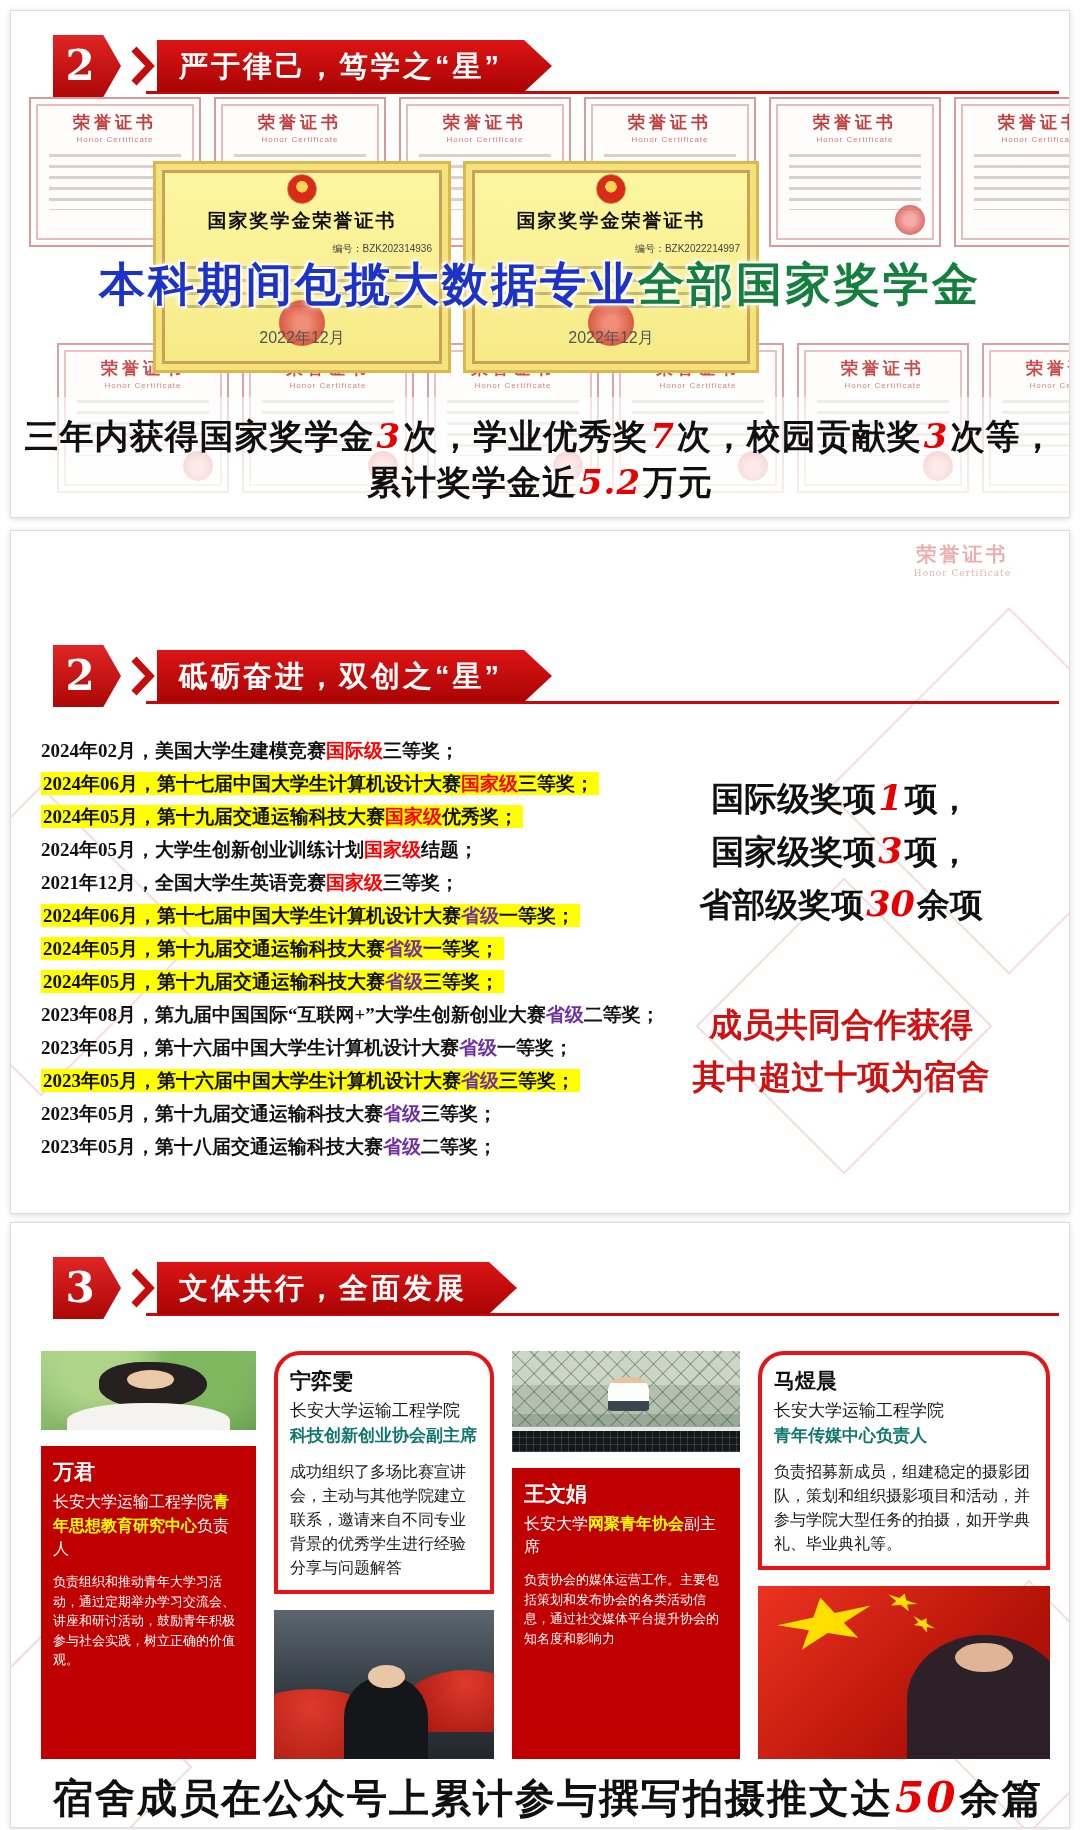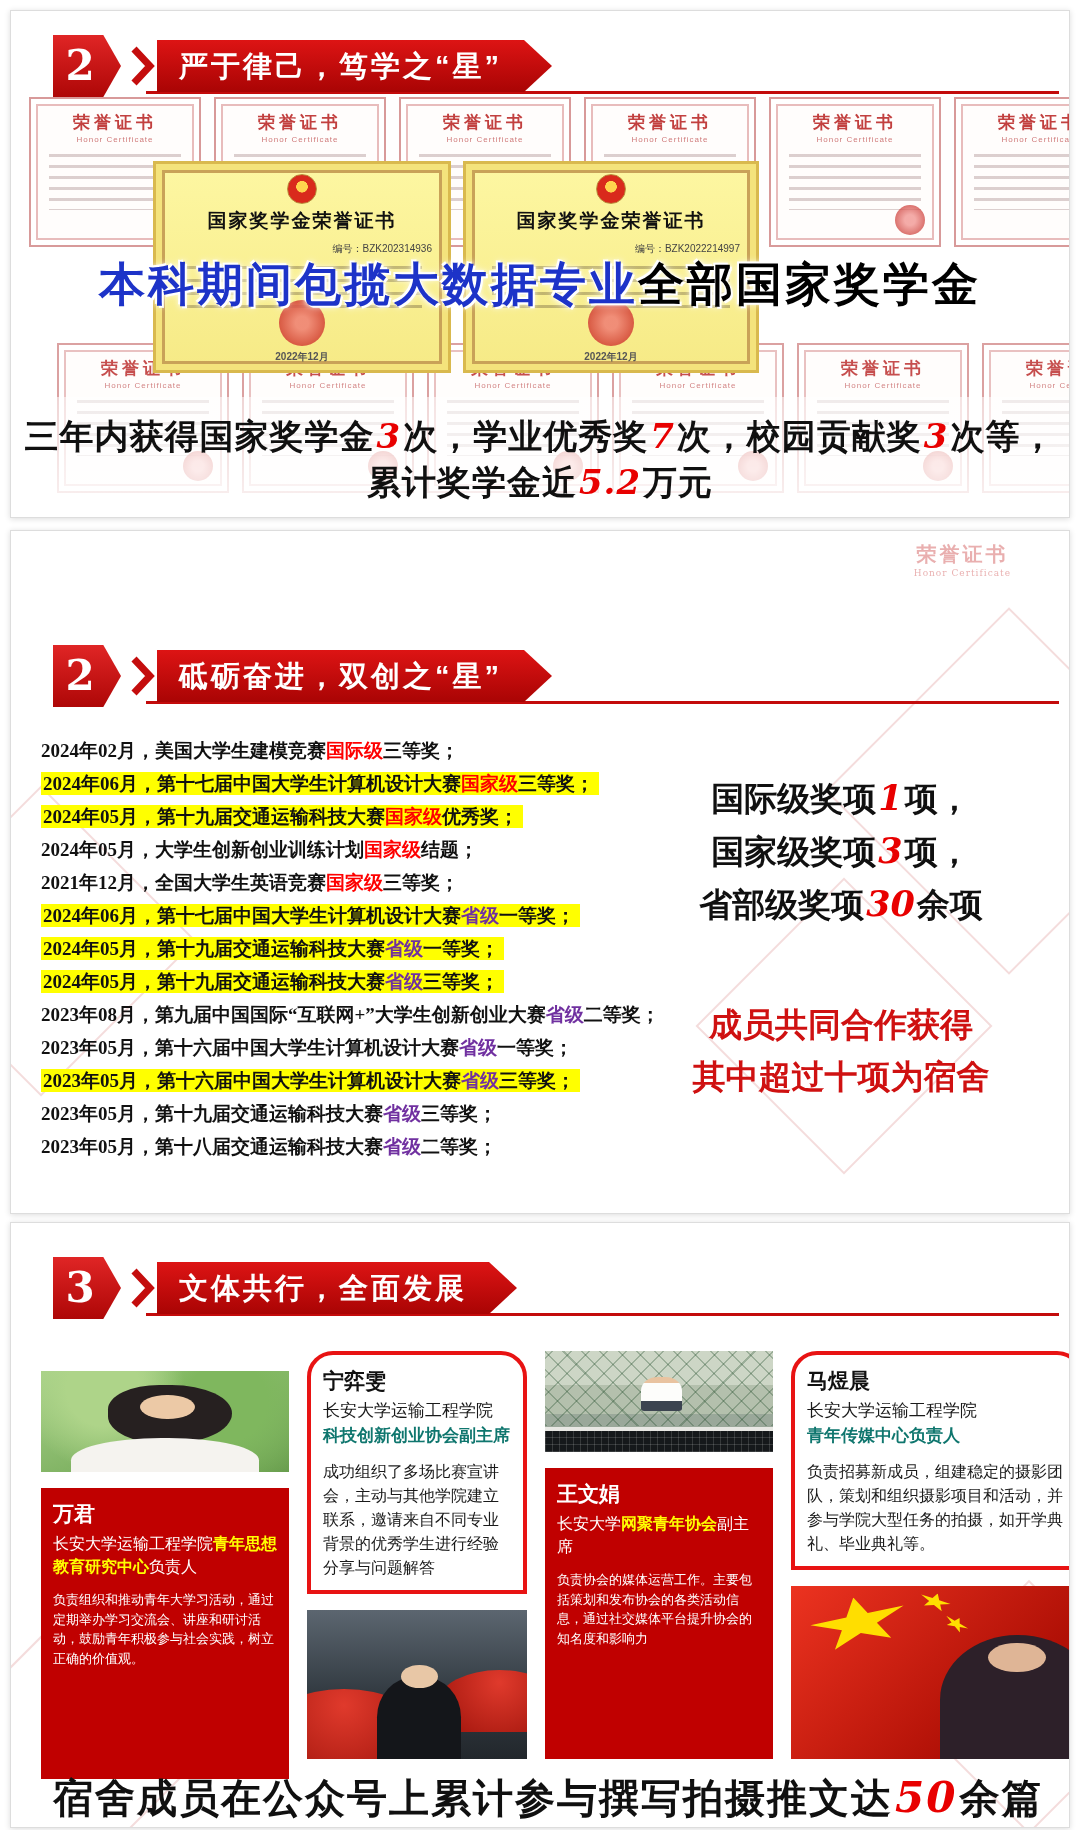--- a/index.html
+++ b/index.html
@@ -46,27 +46,27 @@
   #gold1 { left:142px; width:298px; }
   #gold2 { left:452px; width:296px; }
   .emblem { width:30px; height:30px; border-radius:50%; margin:0 auto 4px;
             background:radial-gradient(circle at 50% 42%,#ffd44e 26%,#d92a1c 28%); border:1px solid #b98a3a; }
   .cg-title { text-align:center; color:#111; font:700 19px "DejaVu Serif",serif; letter-spacing:2px; }
   .cg-serial { text-align:right; padding-right:16px; margin-top:8px; font-size:10px; color:#444; }
   .cg-lines { margin:10px 26px 0; height:52px; opacity:.5;
               background:repeating-linear-gradient(180deg,#8a7b4d 0 3px,transparent 3px 13px); }
   .cg-seal { position:absolute; left:50%; bottom:24px; transform:translateX(-50%); width:46px; height:46px;
              border-radius:50%; background:radial-gradient(circle,#ef7d74 20%,#d03a30 75%); opacity:.85; }
-  .cg-date { position:absolute; bottom:6px; width:100%; text-align:center; font-size:10px; color:#555;font-weight:bold; }
+  .cg-date { position:absolute; bottom:21px; width:100%; text-align:center; font-size:16px; color:#555; }
 
   #overlay-line { position:absolute; top:243px; left:0; width:100%; z-index:20; text-align:center;
                   font:700 46px "DejaVu Serif",serif; letter-spacing:3px; white-space:nowrap;
                   text-shadow:0 0 5px #fff,0 0 9px #fff,2px 2px 0 #fff,-2px -2px 0 #fff; }
   .ov-blue { color:#1d33c8; }
-  .ov-red  { color:#000000; }
+  .ov-red  { color:#15803d; }
 
   .veil { position:absolute; left:0; right:0; top:386px; height:122px; z-index:15;
           background:linear-gradient(180deg,rgba(255,255,255,.55),rgba(255,255,255,.88)); }
   #stats { position:absolute; top:402px; left:0; width:100%; z-index:22; text-align:center;
            font:700 34px/46px "DejaVu Serif",serif; color:#101010; letter-spacing:1px; }
 
   
   #award-list { position:absolute; top:205px; left:30px; z-index:5; }
   .award-row { margin-bottom:4px; font:700 19px/29px "Liberation Serif",serif; color:#111; white-space:nowrap; }
   .award-text.hl { background:#ffff00; padding:1px 5px 1px 2px; }
@@ -81,21 +81,21 @@
           font:700 33px/52px "DejaVu Serif",serif; color:#cf1111; }
 
   .ghost { position:absolute; border:2px solid rgba(205,95,95,.22); transform:rotate(45deg); z-index:1; }
   .ghost-title { position:absolute; color:rgba(200,55,55,.4); font:700 20px "DejaVu Serif",serif;
                  letter-spacing:3px; text-align:center; z-index:1; }
   .ghost-title small { display:block; font-size:9px; letter-spacing:1px; font-weight:400; }
 
   
   #profiles-grid { position:absolute; top:128px; left:30px; display:flex; gap:18px; z-index:5; }
   .pcol { display:flex; flex-direction:column; gap:16px; height:408px; }
-  .pcol1 { width:248px;margin-top:20px; } .pcol2 { width:220px; } .pcol3 { width:228px; } .pcol4 { width:292px; }
+  .pcol1 { width:215px; } .pcol2 { width:220px; } .pcol3 { width:228px; } .pcol4 { width:292px; }
   .photo { position:relative; overflow:hidden; flex:1 1 auto; }
   .pbox { padding:12px 12px 10px; }
   .pbox.red { background:#c00000; color:#fff; flex:1 1 auto; }
   .pbox.white { background:#fff; border:4px solid #e81313; border-radius:26px 26px 0 0; flex:0 0 auto; color:#1a1a1a; }
   .p-name { font:700 21px "DejaVu Serif",serif; margin-bottom:4px; }
   .pbox.red .p-name { color:#fff; } .pbox.white .p-name { color:#111; }
   .p-org { font-size:16px; line-height:1.45; }
   .pbox.white .p-org { font-size:17px; }
   .p-org .role-red { color:#0f766e; font-weight:700; }
   .p-desc { margin-top:12px; font-size:13px; line-height:1.5; }

